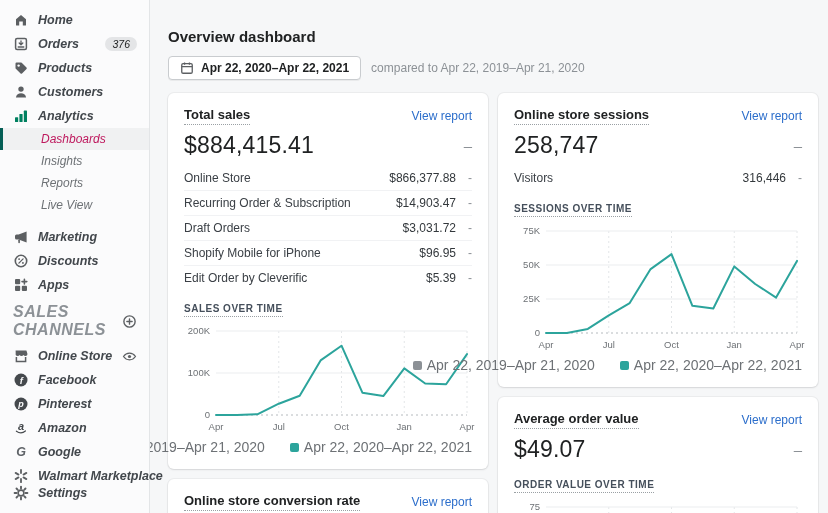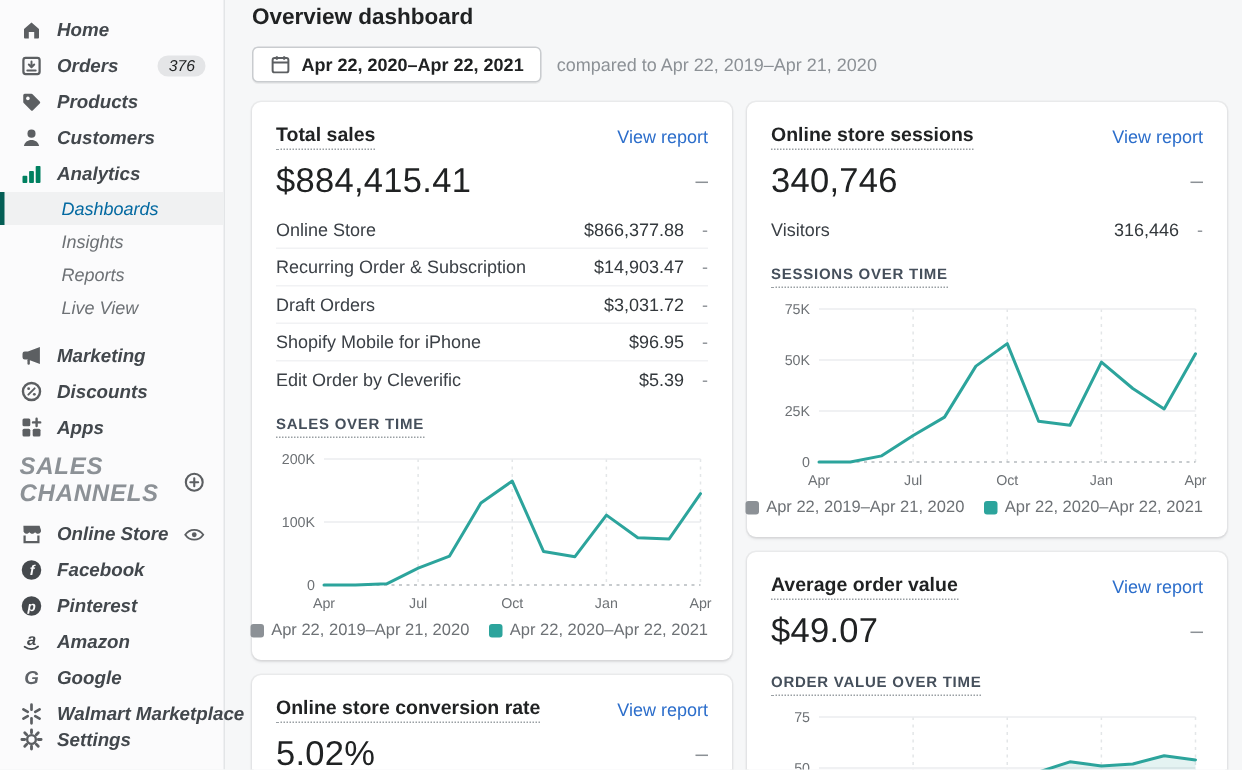--- a/index.html
+++ b/index.html
@@ -31,31 +31,31 @@
   .badge {
     margin-left:auto; background:#e4e5e7; color:#202223;
     font-size:10.5px; font-weight:400; border-radius:9px; padding:1px 7px;
   }
   .trail { margin-left:auto; width:15px; height:15px; display:inline-flex; cursor:pointer; }
   .sub-item {
     padding:4px 12px 4px 38px; color:#6d7175; font-size:12px; cursor:pointer;
     border-left:3px solid transparent;
   }
   .sub-item.active {
-    background:#f0f1f2; border-left:3px solid #045e55; color:#0369a1;
+    background:#f0f1f2; border-left:3px solid #045e55; color:#be185d;
   }
   .gap { height:9px; }
   .channels-header {
     display:flex; align-items:center; justify-content:space-between;
     padding:6px 12px 5px 13px;
     font-size:16px; font-weight:700; letter-spacing:.5px; color:#8c9196;
   }
   .settings-row { position:absolute; bottom:8px; left:0; right:0; }
   
-  .main { flex:1; padding:0 10px 0 18px; }
+  .main { flex:1; padding:25px 10px 0 18px; }
   .page-title { font-size:15px; font-weight:700; color:#202223; margin:3px 0 11px; }
   .controls { display:flex; align-items:center; gap:10px; }
   .date-btn {
     display:inline-flex; align-items:center; gap:7px;
     background:#fff; border:1px solid #c9cccf; border-radius:4px;
     padding:4px 11px; font-size:12px; font-weight:700; color:#202223;
     box-shadow:0 1px 0 rgba(0,0,0,.05); cursor:pointer;
     font-family:"Liberation Sans",sans-serif;
   }
   .compare-text { font-size:12px; color:#8c9196; }
@@ -83,22 +83,22 @@
   .brow .lbl { flex:1; }
   .brow .val { text-align:right; color:#33383c; }
   .brow .dlt { width:16px; text-align:right; color:#8c9196; }
   .section-label {
     display:inline-block; margin-top:13px;
     font-size:10px; font-weight:700; letter-spacing:.5px; color:#454f5b;
     border-bottom:1px dotted #9aa0a4; padding-bottom:2px;
   }
   .chart { margin-top:8px; }
   .legend {
-    display:flex; justify-content:flex-end; gap:13px;
-    font-size:11px; color:#6d7175; margin-top:2px; white-space:nowrap;
+    display:flex; justify-content:flex-end; gap:25px;
+    font-size:14px; color:#6d7175; margin-top:2px; white-space:nowrap;
   }
   .legend-item { display:inline-flex; align-items:center; }
   .swatch { width:9px; height:9px; border-radius:2px; display:inline-block; margin-right:5px; }
 </style>
 </head>
 <body>
 
 <nav class="sidebar">
   <div class="nav-item">
     <span class="icon">
@@ -375,21 +375,21 @@
     </div>
 
     <div class="col">
 
       <section class="card">
         <div class="card-head">
           <span class="card-title">Online store sessions</span>
           <a class="view-report">View report</a>
         </div>
         <div class="big-row">
-          <span class="big-value">340,746</span>
+          <span class="big-value">258,747</span>
           <span class="big-delta">–</span>
         </div>
         <div class="rows">
           <div class="brow">
             <span class="lbl">Visitors</span>
             <span class="val">316,446</span>
             <span class="dlt">-</span>
           </div>
         </div>
         <span class="section-label">SESSIONS OVER TIME</span>

